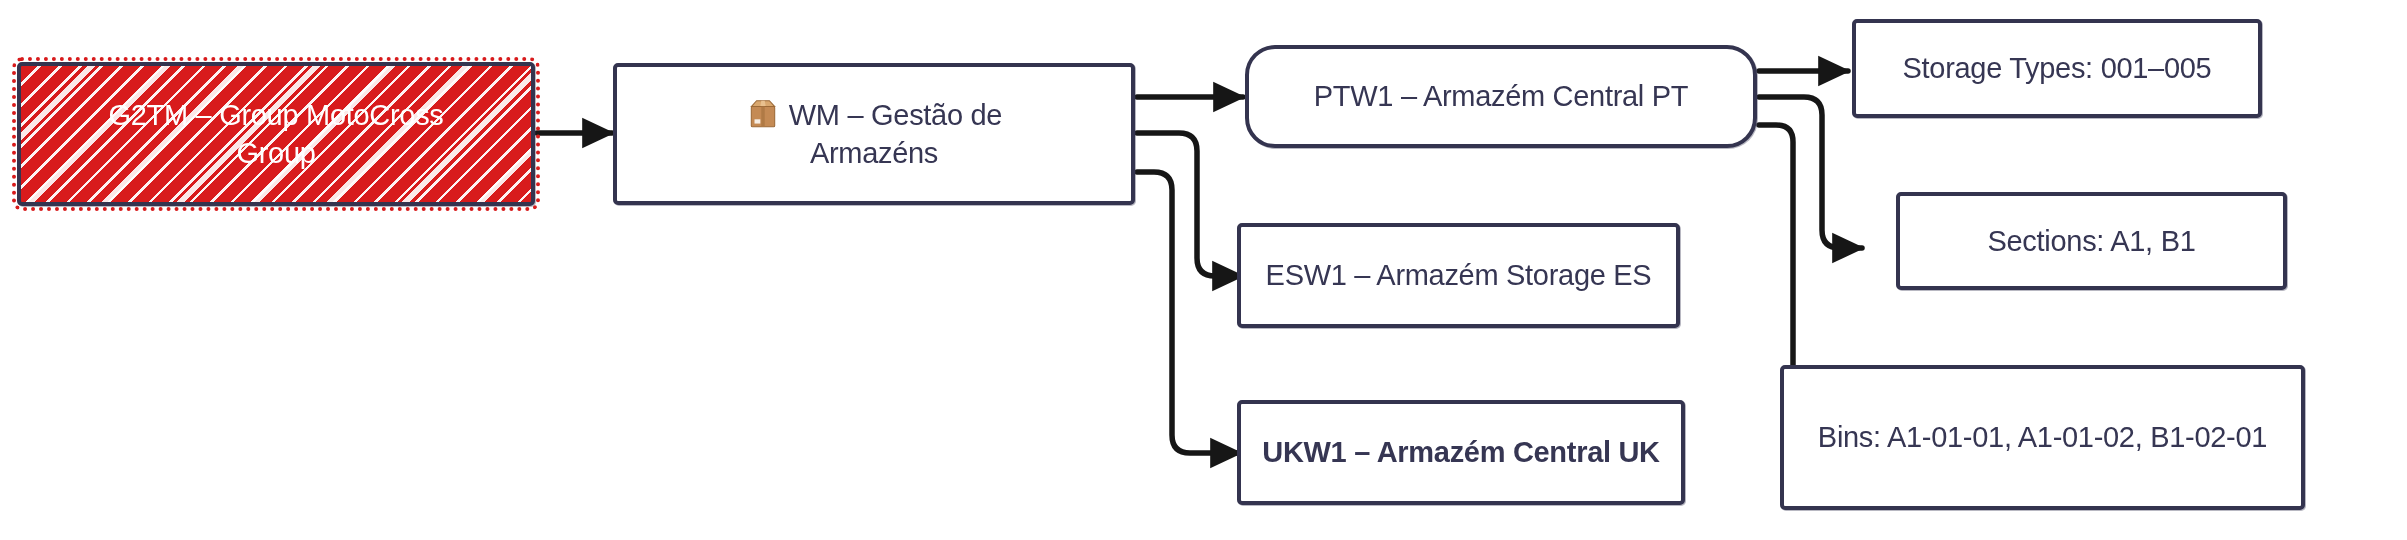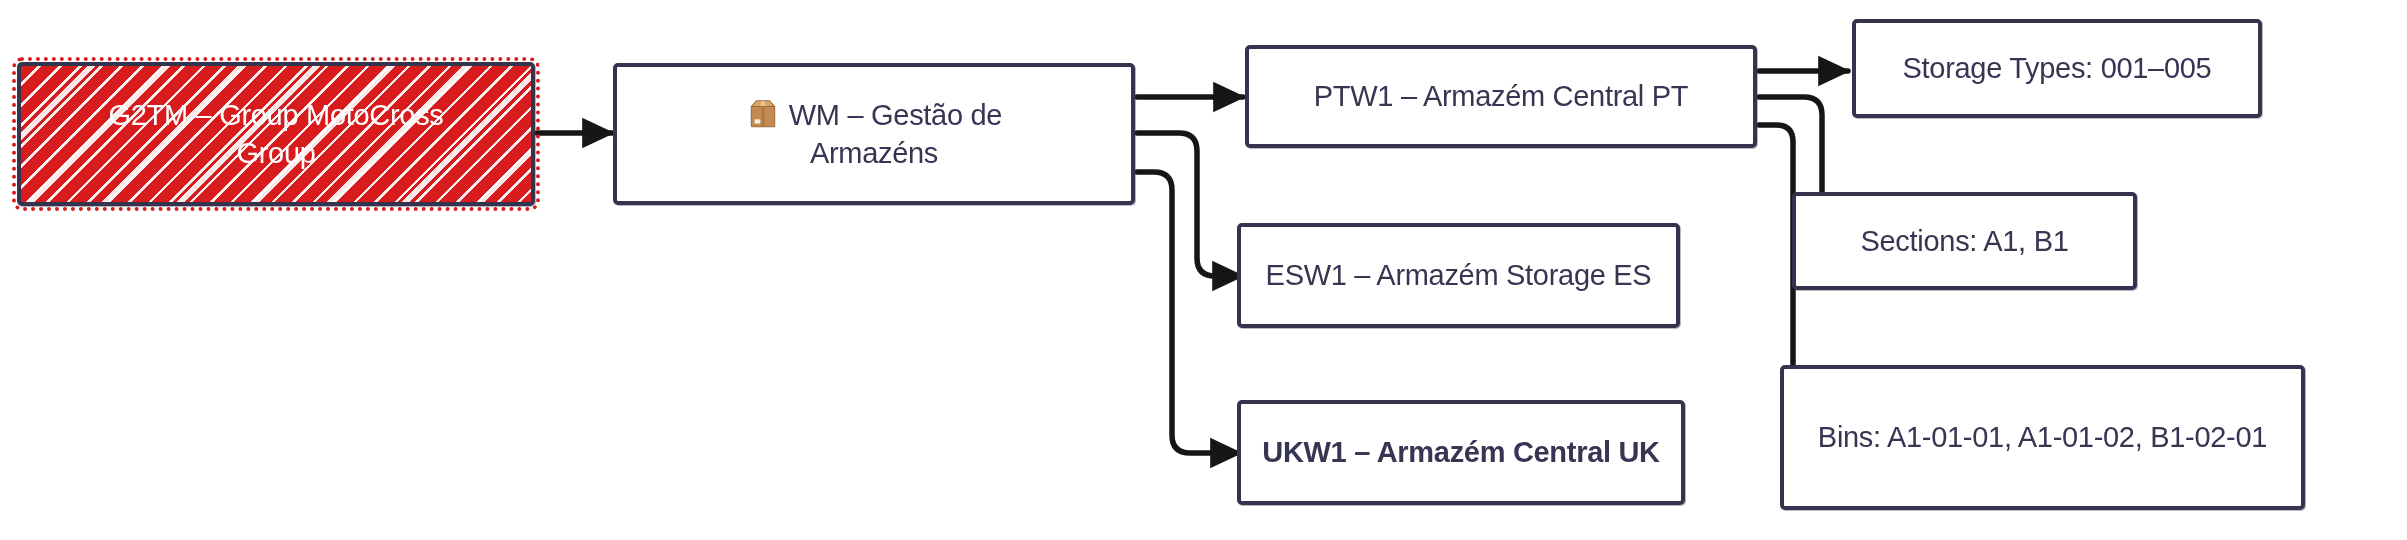--- a/index.html
+++ b/index.html
@@ -40,25 +40,25 @@
         rgba(255,255,255,0) 0px,  rgba(255,255,255,0) 47px,
         rgba(255,255,255,0.9) 47px, rgba(255,255,255,0.9) 53px);
     color: #ffffff;
     border-color: #34344f;
     outline: 4px dotted #d81b1c;
     outline-offset: 1px;
   }
 
   #node-group  { left: 17px;   top: 62px;  width: 518px; height: 144px; }
   #node-wm     { left: 613px;  top: 63px;  width: 522px; height: 142px; }
-  #node-ptw1   { left: 1245px; top: 45px;  width: 512px; height: 103px; }
+  #node-ptw1   { left: 1245px; top: 45px;  width: 512px; height: 103px; border-radius: 30px; }
   #node-esw1   { left: 1237px; top: 223px; width: 443px; height: 105px; }
   #node-ukw1   { left: 1237px; top: 400px; width: 448px; height: 105px; font-weight: bold; }
   #node-storage  { left: 1852px; top: 19px;  width: 410px; height: 99px;  }
-  #node-sections { left: 1792px; top: 192px; width: 345px; height: 98px;  }
+  #node-sections { left: 1896px; top: 192px; width: 391px; height: 98px;  }
   #node-bins     { left: 1780px; top: 365px; width: 525px; height: 145px; }
 
   #node-group  .box-label { max-width: 420px; }
   #node-wm     .box-label { max-width: 345px; }
   #node-bins   .box-label { max-width: 460px; }
 
   #edges {
     position: absolute;
     left: 0; top: 0;
     width: 2407px; height: 540px;

